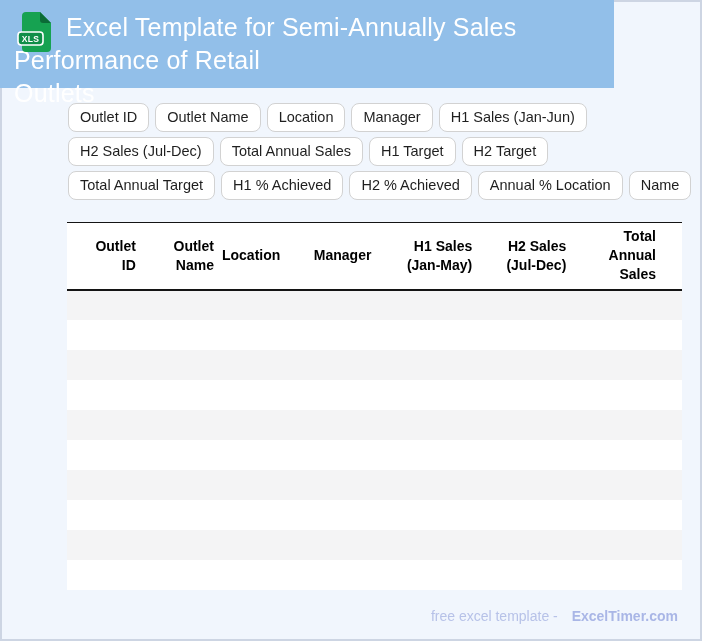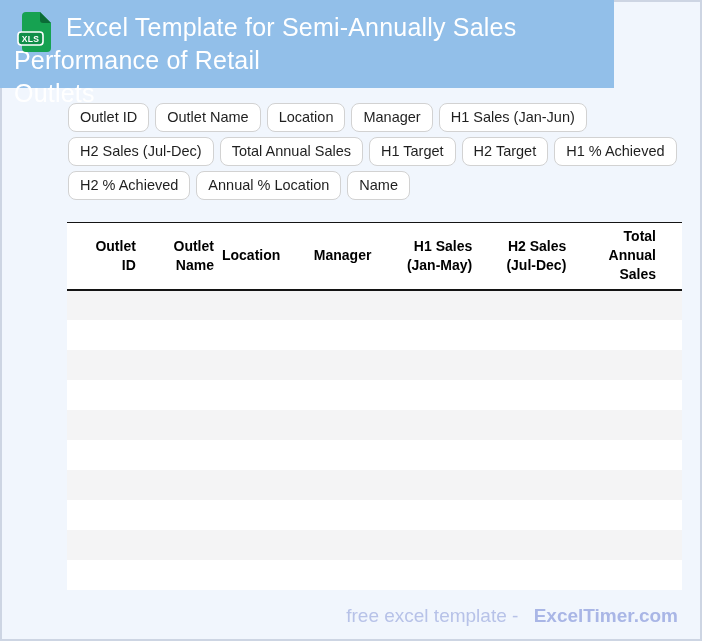--- a/index.html
+++ b/index.html
@@ -79,21 +79,21 @@
   .sheet thead th:nth-child(6){width:15.3%;margin-top:8px;}
   .sheet thead th:nth-child(7){width:17.5%;}
   .sheet tbody td{height:30px;padding:0;}
   .sheet tbody tr:nth-child(odd) td{background:var(--stripe);}
   .sheet tbody tr:nth-child(even) td{background:#ffffff;}
   
   .footer{
     margin-top:16px;
     padding-right:22px;
     text-align:right;
-    font-size:19px;line-height:20px;
+    font-size:14px;line-height:20px;
   }
   .footer .free-text{color:var(--footer-text);font-weight:400;}
   .footer .brand{color:var(--footer-brand);font-weight:bold;margin-left:10px;cursor:pointer;}
 </style>
 </head>
 <body>
 
 <div class="page">
 
   <header class="hero">
@@ -112,20 +112,21 @@
     <div class="chips" id="chips">
         <span class="chip">Outlet ID</span>
         <span class="chip">Outlet Name</span>
         <span class="chip">Location</span>
         <span class="chip">Manager</span>
         <span class="chip">H1 Sales (Jan-Jun)</span>
         <span class="chip">H2 Sales (Jul-Dec)</span>
         <span class="chip">Total Annual Sales</span>
         <span class="chip">H1 Target</span>
         <span class="chip">H2 Target</span>
+        <span class="chip">Total Annual Target</span>
         <span class="chip">H1 % Achieved</span>
         <span class="chip">H2 % Achieved</span>
         <span class="chip">Annual % Location</span>
         <span class="chip">Name</span>
       </div>
 
     <table class="sheet">
       <thead>
         <tr id="thead-row">
             <th>Outlet

